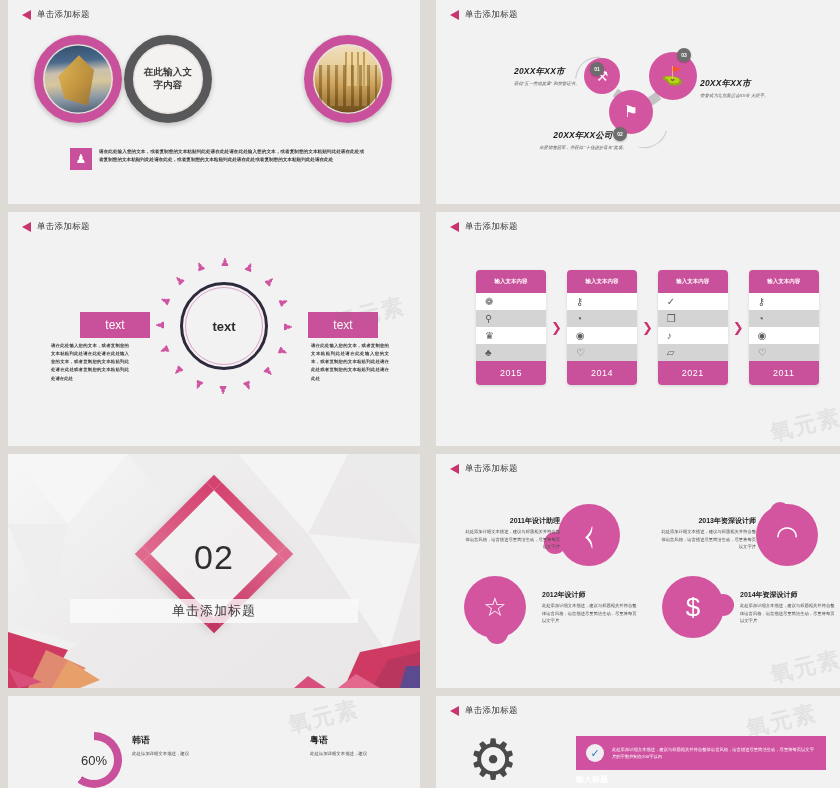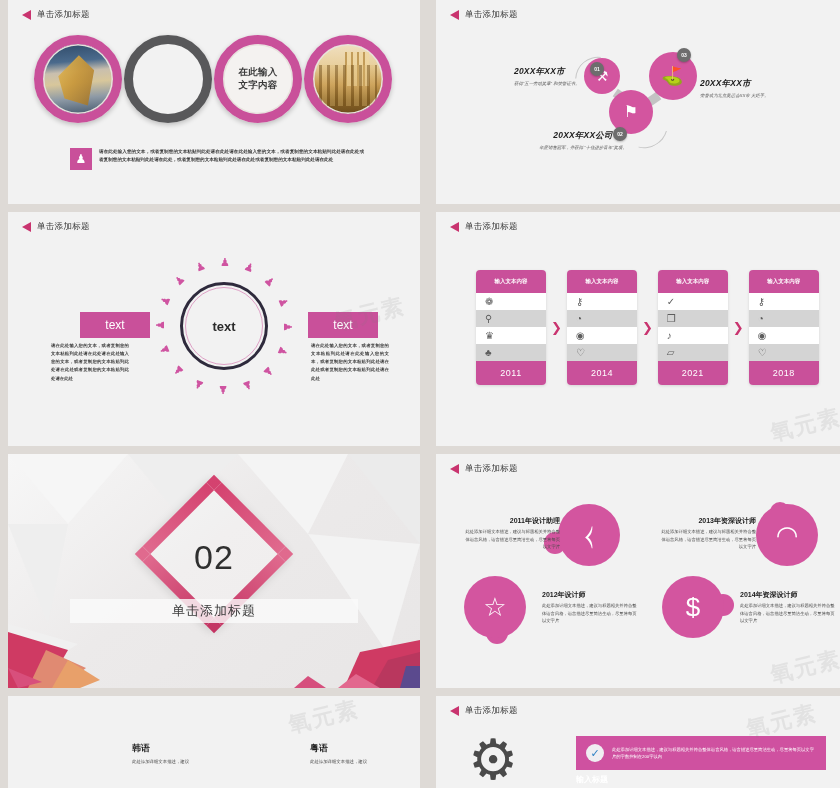--- a/index.html
+++ b/index.html
@@ -223,21 +223,21 @@
   .s6txt .p { font-size: 4.3px; line-height: 1.8; color: #4a4a4a; margin-top: 2px; }
 
   
   .donut { position: absolute; width: 56px; height: 56px; border-radius: 50%; }
   .donut .hole {
     position: absolute; inset: 8px; border-radius: 50%; background: #f2f2f2;
     display: flex; align-items: center; justify-content: center;
     font-size: 13px; color: #2f2f2f;
   }
   .s7txt { position: absolute; width: 104px; }
-  .s7txt .h { font-size: 9px; font-weight: bold; color: #1f1f1f; margin-top: 8px; }
+  .s7txt .h { font-size: 9px; font-weight: bold; color: #1f1f1f; }
   .s7txt .p { font-size: 4.4px; line-height: 1.85; color: #4a4a4a; margin-top: 3px; }
 
   
   .gear { position: absolute; left: 32px; top: 36px; color: #4a4a4a; font-size: 56px; line-height: 1; }
   .pbar {
     position: absolute; left: 140px; width: 250px; height: 34px;
     background: #cf51a0; display: flex; align-items: center; gap: 8px;
     padding: 0 10px; color: #fff;
   }
   .pbar .chk {
@@ -269,27 +269,24 @@
       <div class="tri"></div>
       <div class="ttxt">单击添加标题</div>
     </div>
 
     <div class="rings">
       <div class="ring photo1" style="left:8px">
         <div class="inner"></div>
         <div class="outer"></div>
       </div>
       <div class="ring dark" style="left:98px">
-        <div class="outer"></div>
-      </div>
-      <div class="ring" style="left:188px">
         <div class="inner">
           <div class="lbl">
-            <span>在此输入</span><br>
-            <span>文字内容</span>
+            <span>在此输入文</span><br>
+            <span>字内容</span>
           </div>
         </div>
         <div class="outer"></div>
       </div>
       <div class="ring photo2" style="left:278px">
         <div class="inner"></div>
         <div class="outer"></div>
       </div>
     </div>
 
@@ -392,21 +389,21 @@
       <div class="ttxt">单击添加标题</div>
     </div>
 
     <div class="cards">
       <div class="card">
         <div class="chead">输入文本内容</div>
         <div class="crow">❁</div>
         <div class="crow">⚲</div>
         <div class="crow">♛</div>
         <div class="crow">♣</div>
-        <div class="cfoot">2011</div>
+        <div class="cfoot">2015</div>
       </div>
       <div class="chev">❯</div>
 
       <div class="card">
         <div class="chead">输入文本内容</div>
         <div class="crow">⚷</div>
         <div class="crow">◔</div>
         <div class="crow">◉</div>
         <div class="crow">♡</div>
         <div class="cfoot">2014</div>
@@ -422,21 +419,21 @@
         <div class="cfoot">2021</div>
       </div>
       <div class="chev">❯</div>
 
       <div class="card">
         <div class="chead">输入文本内容</div>
         <div class="crow">⚷</div>
         <div class="crow">◔</div>
         <div class="crow">◉</div>
         <div class="crow">♡</div>
-        <div class="cfoot">2018</div>
+        <div class="cfoot">2011</div>
       </div>
     </div>
 
     <div class="wm">氧元素</div>
   </div>
 
   <div class="slide s5">
     <svg width="412" height="234" style="position:absolute;inset:0">
       <polygon points="0,0 120,0 60,70" fill="#f6f6f6"></polygon>
       <polygon points="120,0 230,0 170,60" fill="#eeeeee"></polygon>
@@ -501,20 +498,23 @@
     </div>
     <div class="s6txt" style="left:304px; top:136px; text-align:left;">
       <div class="h">2014年资深设计师</div>
       <div class="p">此处添加详细文本描述，建议与标题相关并符合整体语言风格，语言描述尽量简洁生动，尽量将每页以文字片</div>
     </div>
 
     <div class="wm">氧元素</div>
   </div>
 
   <div class="slide s7">
+    <div class="donut" id="donut-0" style="left: 58px; top: 36px; background: conic-gradient(rgb(201, 80, 154) 0deg, rgb(201, 80, 154) 216deg, rgba(0, 0, 0, 0) 216deg, rgba(0, 0, 0, 0) 360deg);">
+      <div class="hole">60%</div>
+    </div>
     <div class="s7txt" style="left:124px; top:38px;">
       <div class="h">韩语</div>
       <div class="p">此处添加详细文本描述，建议</div>
     </div>
 
     <div class="s7txt" style="left:302px; top:38px;">
       <div class="h">粤语</div>
       <div class="p">此处添加详细文本描述，建议</div>
     </div>
 

